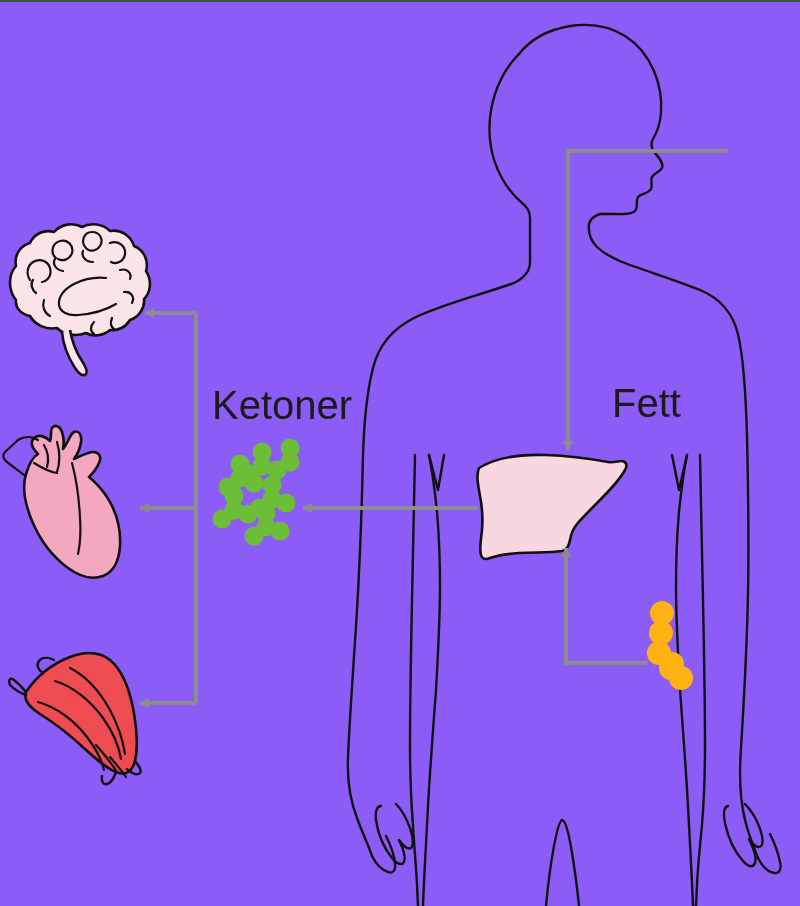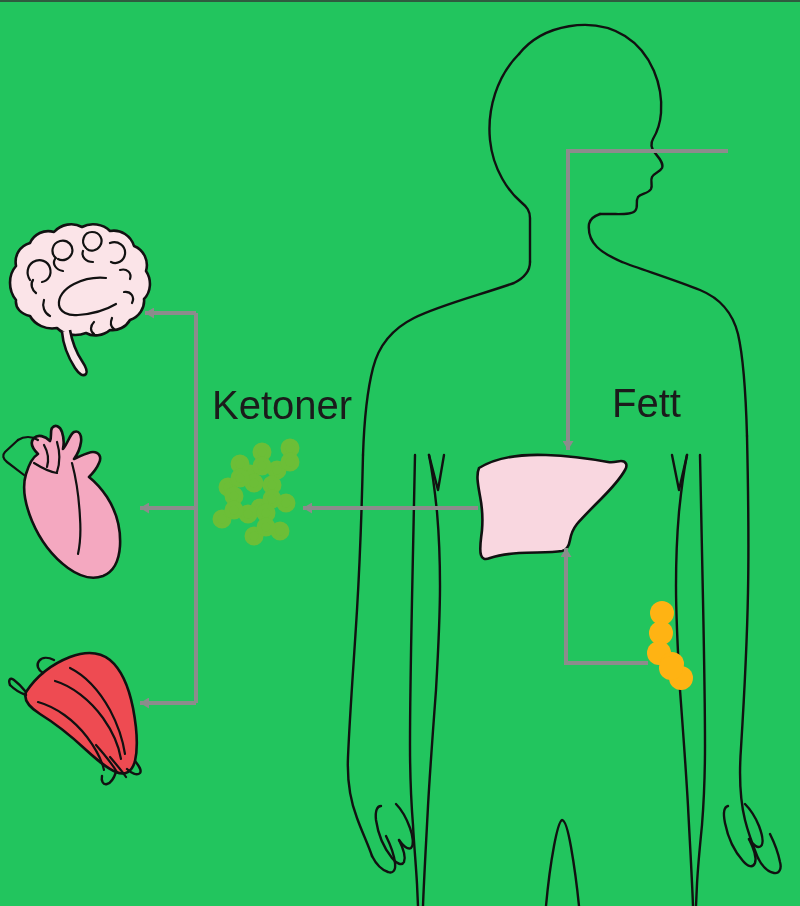--- a/index.html
+++ b/index.html
@@ -7,21 +7,21 @@
     padding: 0;
     background: #ffffff;
   }
   body {
     font-family: "Liberation Sans", sans-serif;
   }
   #figure-root {
     position: relative;
     width: 800px;
     height: 906px;
-    background: #22c55e;
+    background: #8b5cf6;
     overflow: hidden;
   }
   #top-rule {
     position: absolute;
     left: 0;
     top: 0;
     width: 800px;
     height: 2px;
     background: #2f5b3f;
   }

